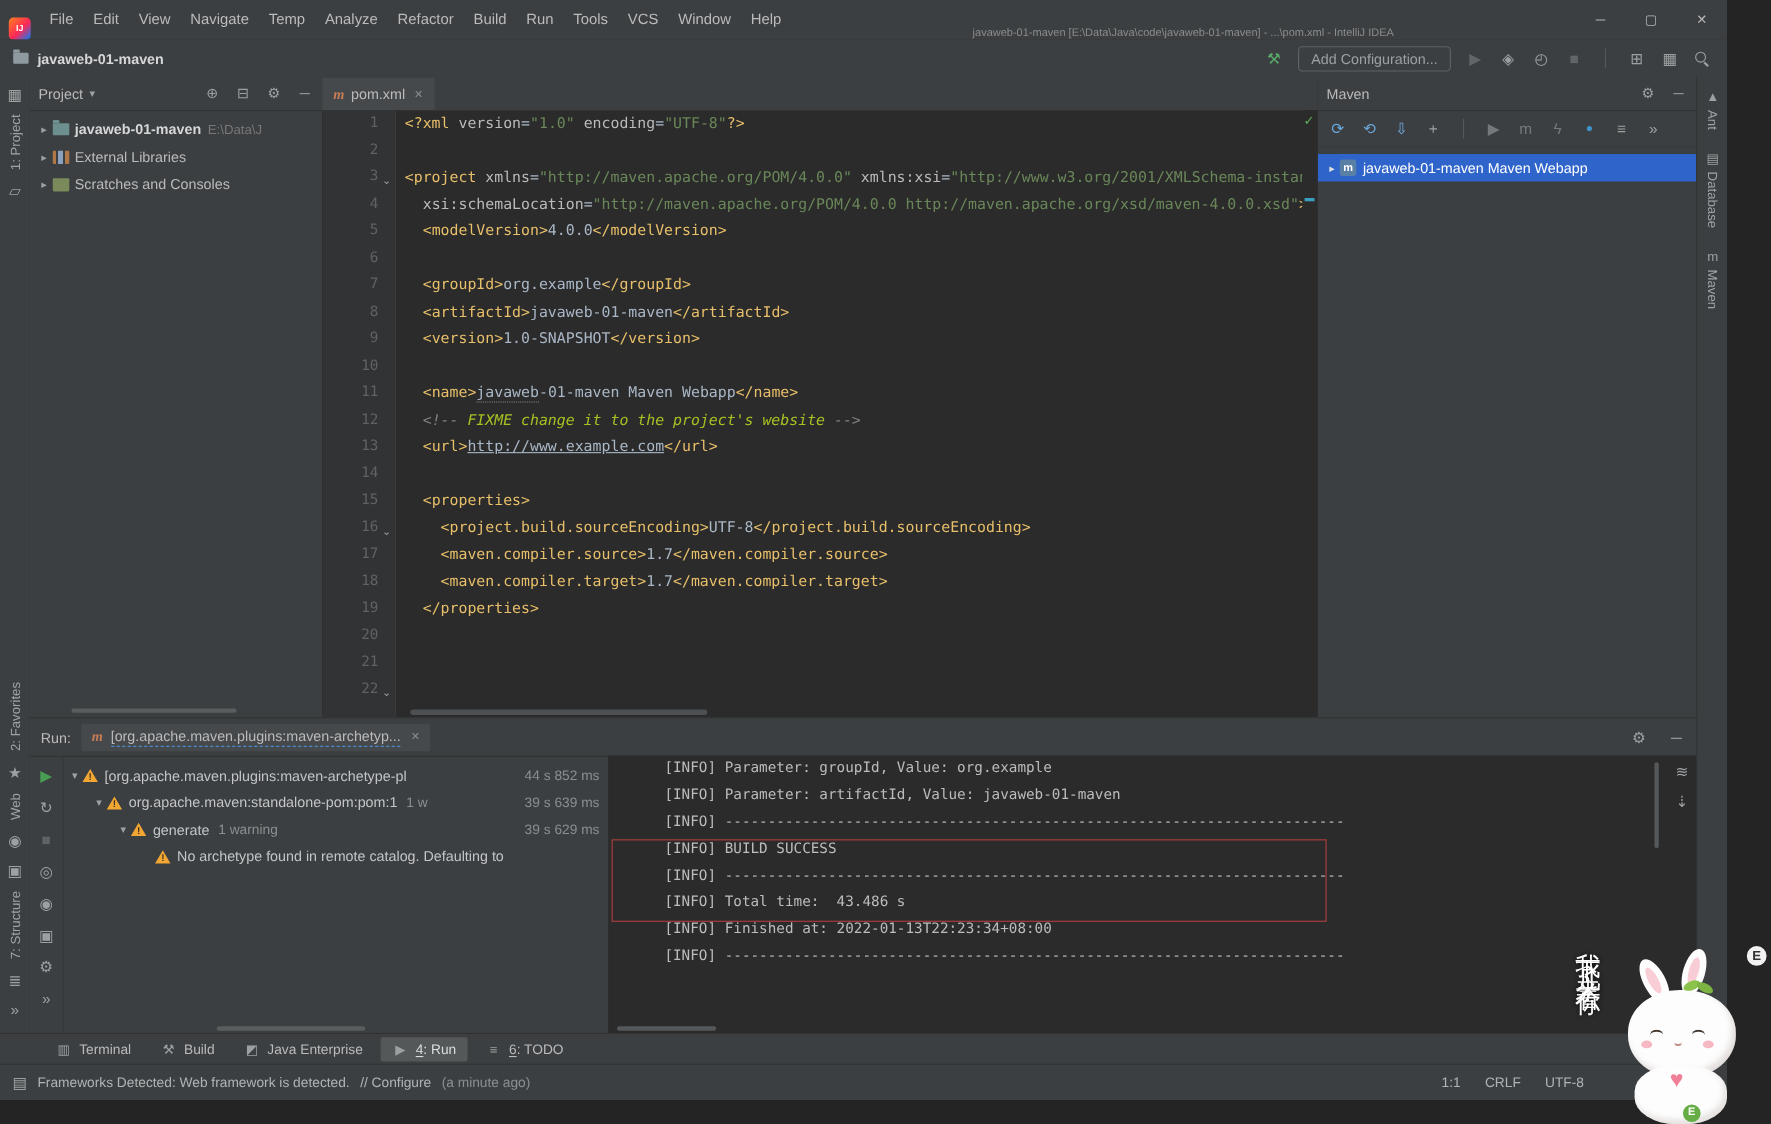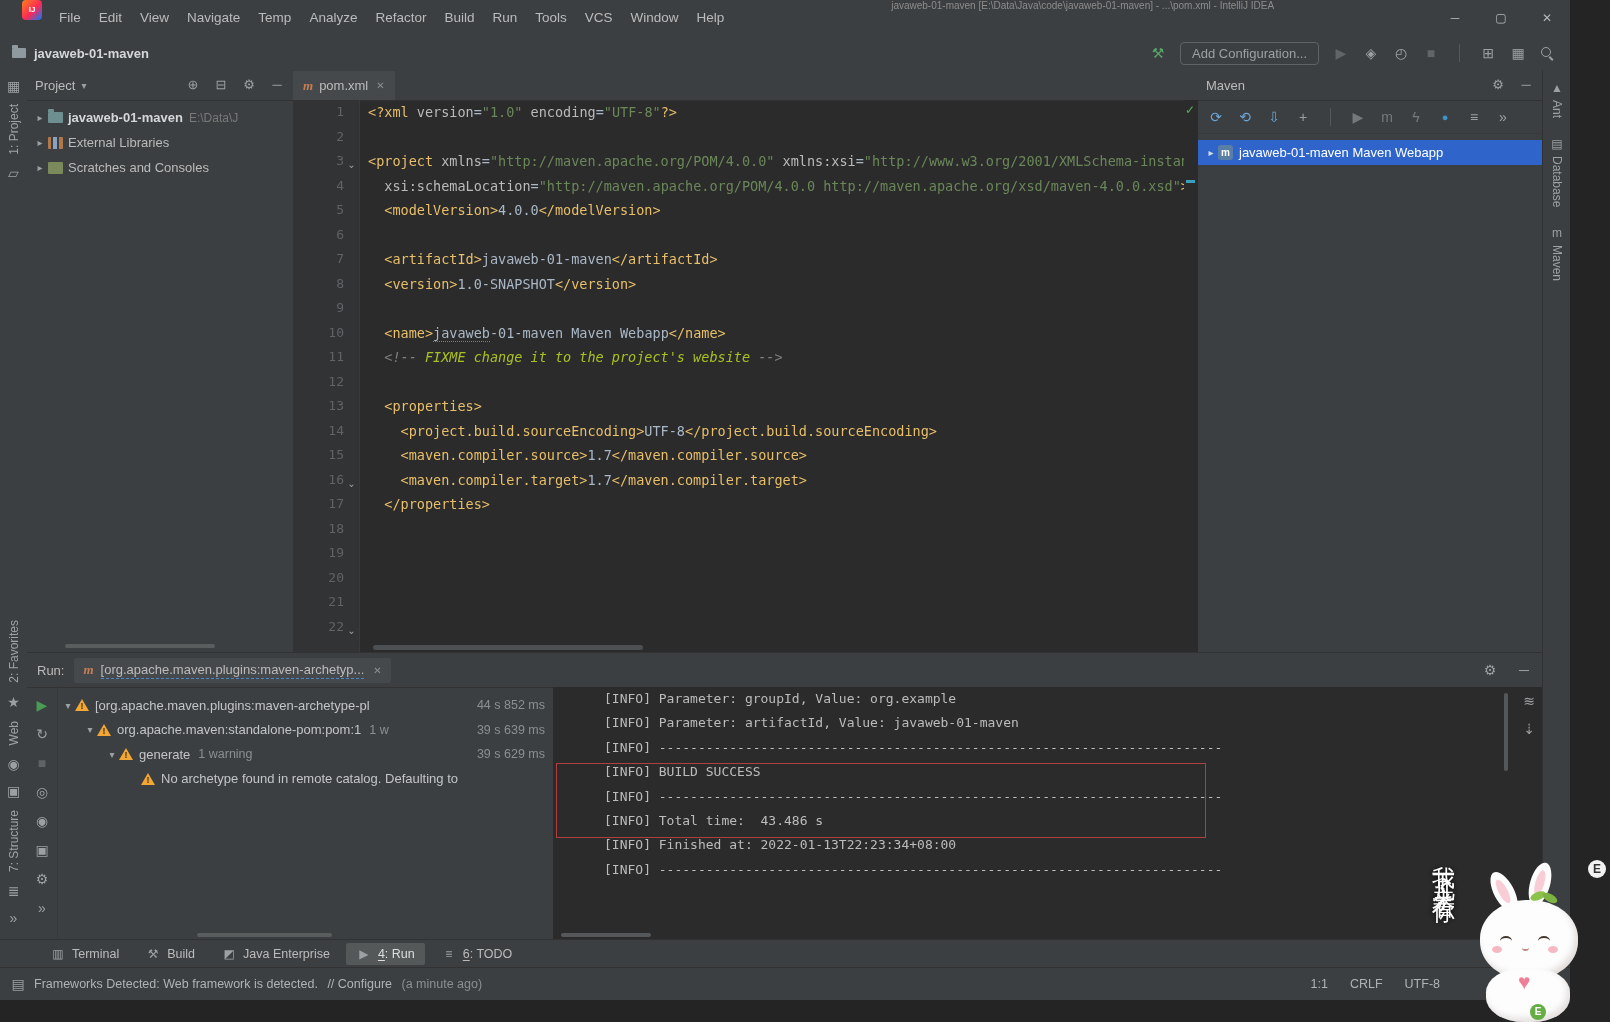--- a/index.html
+++ b/index.html
@@ -6,21 +6,21 @@
   body{width:1610px;height:1022px;background:#262626;font-family:"Liberation Sans",sans-serif;
     --bg-panel:#3c3f41;--bg-editor:#2b2b2b;--border:#323232;--text:#bbbbbb;--text-dim:#808080;
     --selection:#2f65ca;--accent:#4a88c7;--warning:#f2a633;--green:#499c54;--red:#b13f3f;
     --tag:#e8bf6a;--attr:#bababa;--string:#6a8759;--code:#a9b7c6;--todo:#a8c023;--comment:#808080;--linenum:#606366;}
   .screen{position:absolute;inset:0;width:1610px;height:1022px;background:#242424;}
   .ide{position:absolute;left:0;top:0;width:1570px;height:1000px;background:var(--bg-panel);overflow:hidden;}
   .flex1{flex:1;}
   .glyph{display:inline-flex;align-items:center;justify-content:center;min-width:16px;height:16px;color:#9da0a2;font-size:14px;line-height:16px;cursor:default;}
   .vdiv{width:1px;height:18px;background:#55585a;margin:0 6px;display:inline-block;}
   
-  .titlebar{height:36px;display:flex;align-items:flex-start;background:#3c3f41;border-bottom:1px solid var(--border);padding-left:22px;}
+  .titlebar{height:36px;display:flex;align-items:flex-end;background:#3c3f41;border-bottom:1px solid var(--border);padding-left:8px;}
   .logo{width:20px;height:20px;border-radius:4px;background:linear-gradient(135deg,#fc801d,#fe2857 55%,#007efc);color:#fff;font:700 8px/20px "Liberation Sans",sans-serif;text-align:center;margin-right:8px;}
   .menubar{display:flex;align-items:center;}
   .menu-item{padding:0 9px;color:#bbb;font-size:13.5px;line-height:36px;cursor:default;}
   .wtitle{flex:1;text-align:center;color:#8c8c8c;font-size:10px;white-space:nowrap;overflow:hidden;text-overflow:ellipsis;padding:0 12px;}
   .wctrl{display:flex;height:36px;}
   .wbtn{width:46px;text-align:center;line-height:36px;color:#b6b8ba;font-size:12px;}
   
   .toolbar{position:absolute;top:36px;left:0;right:0;height:34px;display:flex;align-items:center;background:#3c3f41;border-bottom:1px solid var(--border);padding:0 14px 0 12px;gap:8px;}
   .nav-ico{width:14px;height:10px;background:#8f9aa0;border-radius:1px;position:relative;}
   .nav-ico::before{content:'';position:absolute;top:-3px;left:0;width:6px;height:3px;background:#8f9aa0;border-radius:1px 1px 0 0;}
@@ -351,25 +351,27 @@
                 <span class="fold">⌄</span>
               </div>
             </div>
           <div class="codearea">
               <div class="cl"><span class="x-g">&lt;?xml </span><span class="x-a">version</span><span class="x-t">=</span><span class="x-s">"1.0"</span><span class="x-t"> </span><span class="x-a">encoding</span><span class="x-t">=</span><span class="x-s">"UTF-8"</span><span class="x-g">?&gt;</span></div>
               <div class="cl"></div>
               <div class="cl"><span class="x-g">&lt;project </span><span class="x-a">xmlns</span><span class="x-t">=</span><span class="x-s">"http://maven.apache.org/POM/4.0.0"</span><span class="x-t"> </span><span class="x-a">xmlns:xsi</span><span class="x-t">=</span><span class="x-s">"http://www.w3.org/2001/XMLSchema-instance"</span></div>
               <div class="cl"><span class="x-t">  </span><span class="x-a">xsi:schemaLocation</span><span class="x-t">=</span><span class="x-s">"http://maven.apache.org/POM/4.0.0 http://maven.apache.org/xsd/maven-4.0.0.xsd"</span><span class="x-g">&gt;</span></div>
               <div class="cl"><span class="x-t">  </span><span class="x-g">&lt;modelVersion&gt;</span><span class="x-t">4.0.0</span><span class="x-g">&lt;/modelVersion&gt;</span></div>
               <div class="cl"></div>
+              <div class="cl"><span class="x-t">  </span><span class="x-g">&lt;groupId&gt;</span><span class="x-t">org.example</span><span class="x-g">&lt;/groupId&gt;</span></div>
               <div class="cl"><span class="x-t">  </span><span class="x-g">&lt;artifactId&gt;</span><span class="x-t">javaweb-01-maven</span><span class="x-g">&lt;/artifactId&gt;</span></div>
               <div class="cl"><span class="x-t">  </span><span class="x-g">&lt;version&gt;</span><span class="x-t">1.0-SNAPSHOT</span><span class="x-g">&lt;/version&gt;</span></div>
               <div class="cl"></div>
               <div class="cl"><span class="x-t">  </span><span class="x-g">&lt;name&gt;</span><span class="x-w">javaweb</span><span class="x-t">-01-maven Maven Webapp</span><span class="x-g">&lt;/name&gt;</span></div>
               <div class="cl"><span class="x-t">  </span><span class="x-c">&lt;!-- </span><span class="x-f">FIXME change it to the project's website</span><span class="x-c"> --&gt;</span></div>
+              <div class="cl"><span class="x-t">  </span><span class="x-g">&lt;url&gt;</span><span class="x-l">http://www.example.com</span><span class="x-g">&lt;/url&gt;</span></div>
               <div class="cl"></div>
               <div class="cl"><span class="x-t">  </span><span class="x-g">&lt;properties&gt;</span></div>
               <div class="cl"><span class="x-t">    </span><span class="x-g">&lt;project.build.sourceEncoding&gt;</span><span class="x-t">UTF-8</span><span class="x-g">&lt;/project.build.sourceEncoding&gt;</span></div>
               <div class="cl"><span class="x-t">    </span><span class="x-g">&lt;maven.compiler.source&gt;</span><span class="x-t">1.7</span><span class="x-g">&lt;/maven.compiler.source&gt;</span></div>
               <div class="cl"><span class="x-t">    </span><span class="x-g">&lt;maven.compiler.target&gt;</span><span class="x-t">1.7</span><span class="x-g">&lt;/maven.compiler.target&gt;</span></div>
               <div class="cl"><span class="x-t">  </span><span class="x-g">&lt;/properties&gt;</span></div>
               <div class="cl"></div>
             </div>
           <div class="esb">
             <span class="echeck">✓</span>

